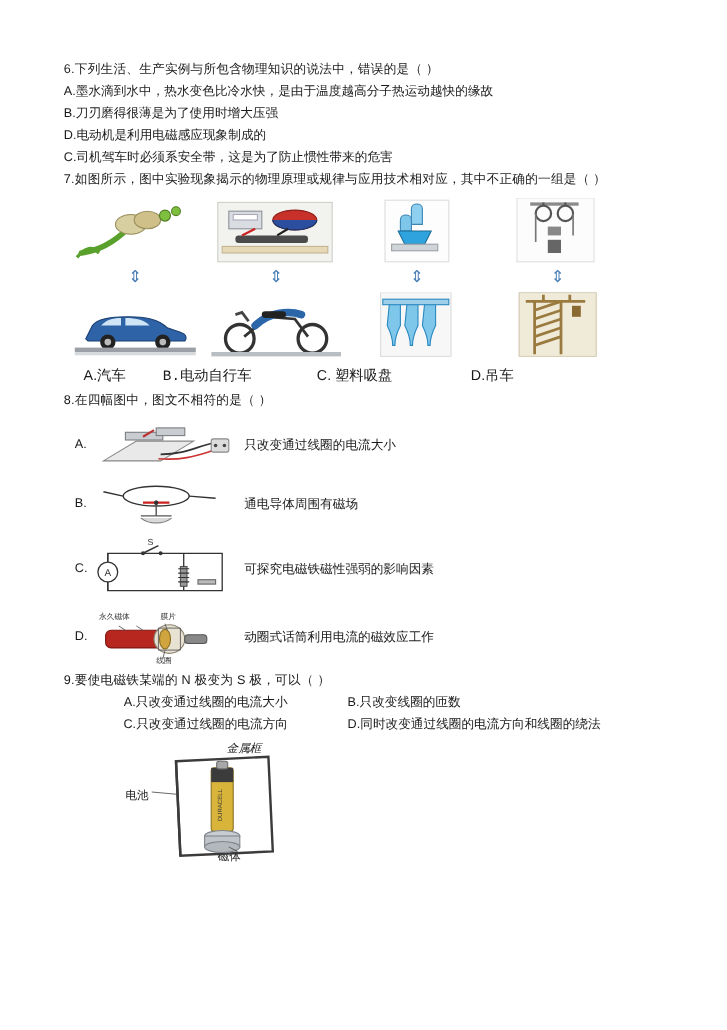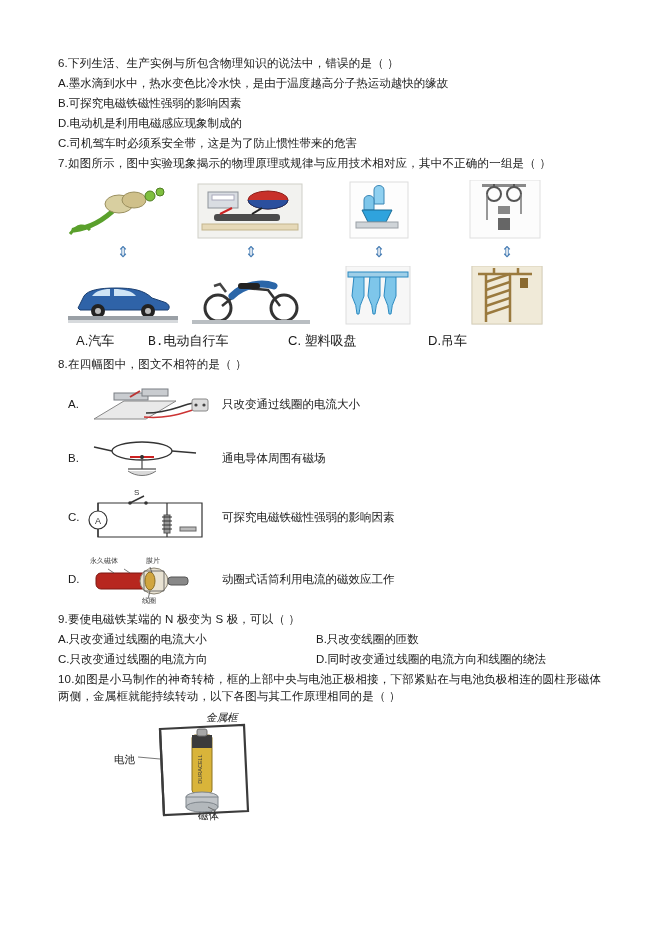--- a/index.html
+++ b/index.html
@@ -37,20 +37,21 @@
   .opt-line {
     font-size: 11.5px;
     line-height: 17px;
     margin: 0 0 3px 0;
   }
   .opt-row {
     display: flex;
     font-size: 11.5px;
     line-height: 17px;
     margin: 0 0 3px 0;
+    text-align: center;
   }
   .opt-row > div { }
 
   
   .fig7 {
     display: flex;
     margin: 8px 0 2px 6px;
     gap: 10px;
     align-items: flex-start;
   }
@@ -124,21 +125,21 @@
   .tiny { font-size: 7px; }
 </style>
 </head>
 <body>
 
 <div class="page">
   <div class="content">
 
     <p class="q-line">6.下列生活、生产实例与所包含物理知识的说法中，错误的是（        ）</p>
     <p class="opt-line">A.墨水滴到水中，热水变色比冷水快，是由于温度越高分子热运动越快的缘故</p>
-    <p class="opt-line">B.可探究电磁铁磁性强弱的影响因素</p>
+    <p class="opt-line">B.刀刃磨得很薄是为了使用时增大压强</p>
     <p class="opt-line">D.电动机是利用电磁感应现象制成的</p>
     <p class="opt-line">C.司机驾车时必须系安全带，这是为了防止惯性带来的危害</p>
 
     <p class="q-line">7.如图所示，图中实验现象揭示的物理原理或规律与应用技术相对应，其中不正确的一组是（        ）</p>
 
     <div class="fig7">
 
       <div class="cell">
         <div class="top">
           <svg class="svgbox" width="118" height="62" viewBox="0 0 118 62">
@@ -340,21 +341,20 @@
     <p class="q-line">9.要使电磁铁某端的 N 极变为 S 极，可以（        ）</p>
     <div class="opt-row">
       <div style="width:258px">A.只改变通过线圈的电流大小</div>
       <div>B.只改变线圈的匝数</div>
     </div>
     <div class="opt-row">
       <div style="width:258px">C.只改变通过线圈的电流方向</div>
       <div>D.同时改变通过线圈的电流方向和线圈的绕法</div>
     </div>
 
-    <p class="q-line">10.如图是小马制作的神奇转椅，框的上部中央与电池正极相接，下部紧贴在与电池负极相连的圆柱形磁体两侧，金属框就能持续转动，以下各图与其工作原理相同的是（        ）</p>
 
     <div class="q10fig">
       <span class="lbl" style="left:108px; top:0px;font-style:italic;">金属框</span>
       <span class="lbl" style="left:16px; top:42px;">电池</span>
       <span class="lbl" style="left:100px; top:98px;">磁体</span>
       <svg width="230" height="118" viewBox="0 0 230 118" style="position:absolute; left:0; top:0;">
 
         <g stroke="#3b3b3b" stroke-width="2.2" fill="none">
           <path d="M62 18 L146 14 L150 100 L66 104 Z"></path>
           <path d="M62 18 L66 104"></path>

